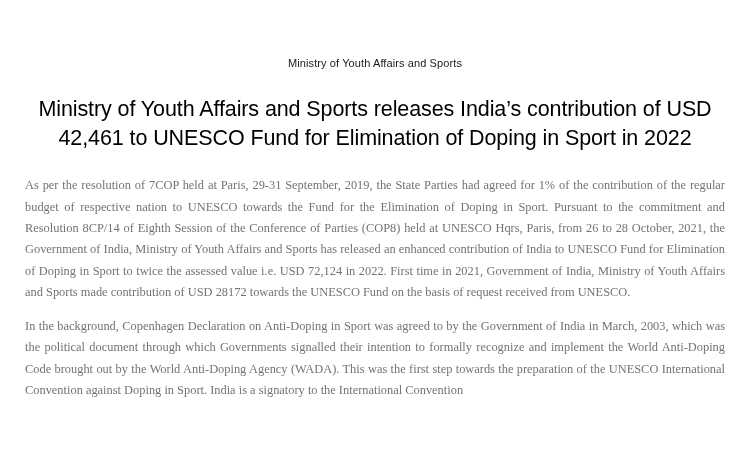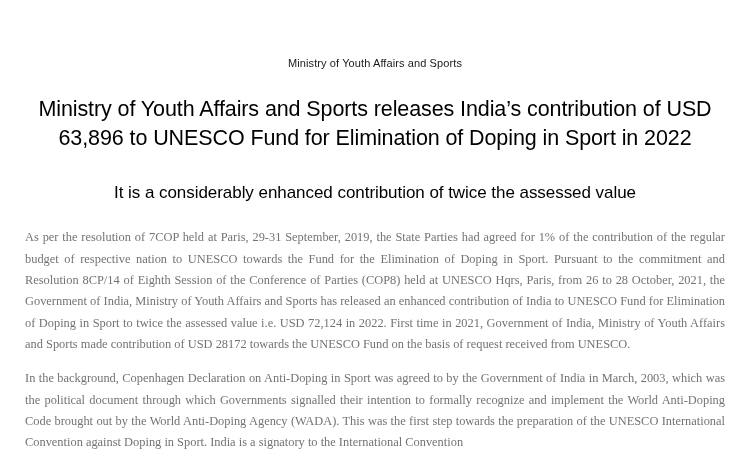--- a/index.html
+++ b/index.html
@@ -84,23 +84,22 @@
     margin-bottom: 0;
   }
 </style>
 </head>
 <body>
 
 <div class="page">
 
   <div class="ministry-label">Ministry of Youth Affairs and Sports</div>
 
-  <h1 class="headline">Ministry of Youth Affairs and Sports releases India’s contribution of USD 63,896  to UNESCO Fund for Elimination of Doping in Sport in 2022</h1>
+  <h1 class="headline">Ministry of Youth Affairs and Sports releases India’s contribution of USD 42,461  to UNESCO Fund for Elimination of Doping in Sport in 2022</h1>
 
-  <h2 class="subhead-1">It is a considerably enhanced contribution of twice the assessed value</h2>
 
 
 
   <div class="body-copy">
     <p>As per the resolution of 7COP held at Paris, 29-31 September, 2019, the State Parties had agreed for 1% of the contribution of the regular budget of respective nation to UNESCO towards the Fund for the Elimination of Doping in Sport. Pursuant to the commitment and Resolution 8CP/14 of Eighth Session of the Conference of Parties (COP8) held at UNESCO Hqrs, Paris, from 26 to 28 October, 2021, the Government of India, Ministry of Youth Affairs and Sports has released an enhanced contribution of India to UNESCO Fund for Elimination of Doping in Sport to twice the assessed value i.e. USD 72,124 in 2022. First time in 2021, Government of India, Ministry of Youth Affairs and Sports made contribution of USD 28172 towards the UNESCO Fund on the basis of request received from UNESCO.</p>
     <p>In the background, Copenhagen Declaration on Anti-Doping in Sport was agreed to by the Government of India in March, 2003, which was the political document through which Governments signalled their intention to formally recognize and implement the World Anti-Doping Code brought out by the World Anti-Doping Agency (WADA). This was the first step towards the preparation of the UNESCO International Convention against Doping in Sport. India is a signatory to the International Convention</p>
   </div>
 
 </div>
 

